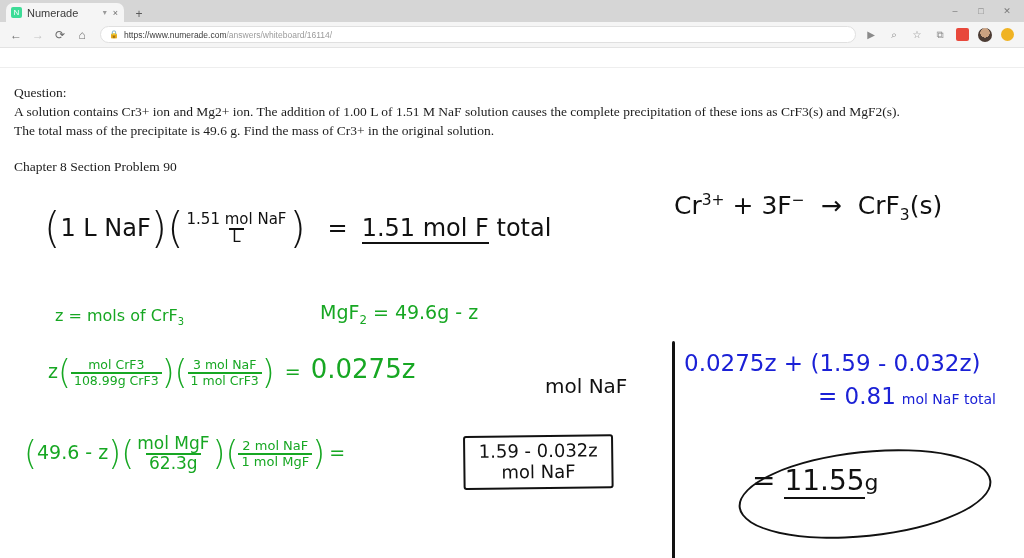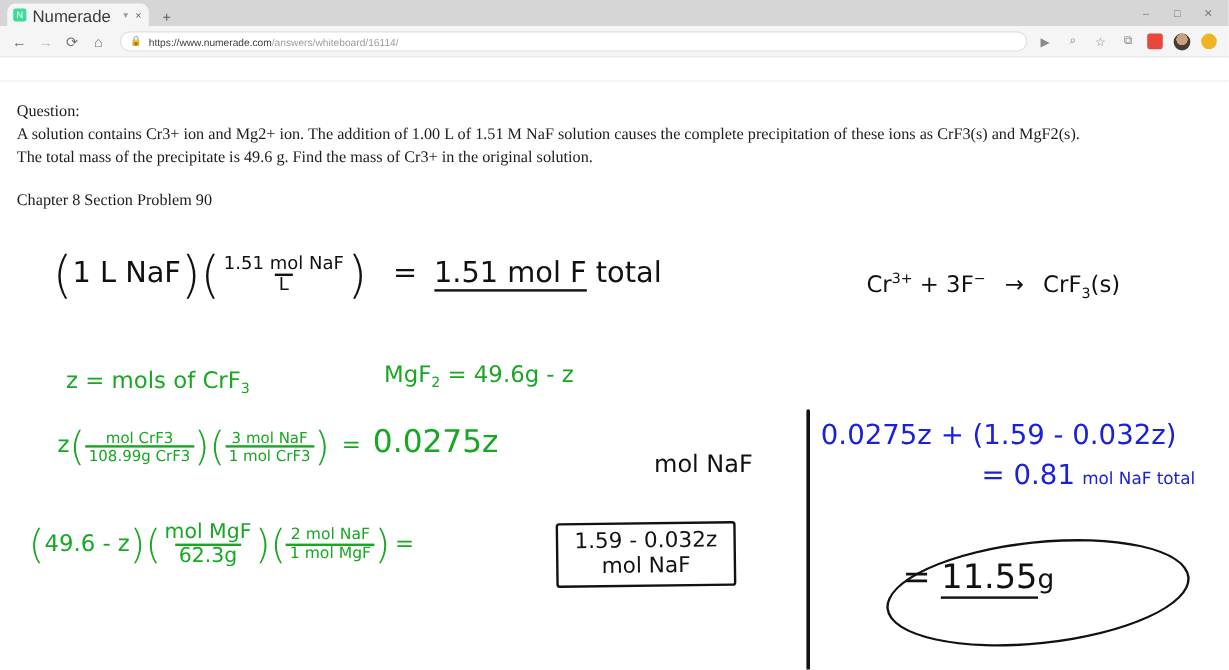--- a/index.html
+++ b/index.html
@@ -30,21 +30,21 @@
     position:relative;
   }
   .tab-favicon {
     width:11px; height:11px; border-radius:2px;
     background:#3ddc97;
     color:#fff; font-size:8px; line-height:11px; text-align:center;
     font-family:"Liberation Sans", sans-serif;
     flex:none;
   }
   .tab-title {
-    font-size:14px; color:#3b3b3b; white-space:nowrap;
+    font-size:11px; color:#3b3b3b; white-space:nowrap;
     overflow:hidden; text-overflow:ellipsis; flex:1;
   }
   .tab-close { font-size:9px; color:#6b6b6b; flex:none; padding:0 1px;}
   .tab-dropdown { font-size:8px; color:#9a9a9a; flex:none; }
   .new-tab {
     margin-left:8px; margin-bottom:3px;
     font-size:12px; color:#5a5a5a; line-height:10px;
     width:14px; text-align:center;
   }
   .win-controls {
@@ -206,21 +206,21 @@
     <div class="hw">
 
       <div class="ink black" style="left:44px; top:143px; font-size:24px;">
         <span class="paren">(</span><span>1 L NaF</span><span class="paren">)</span><span class="paren">(</span><span class="frac" style="font-size:15px;">
             <span class="num">1.51 mol NaF</span>
             <span class="den">L</span>
           </span><span class="paren">)</span>
         <span style="padding:0 14px;">=</span><span class="ul">1.51 mol F</span>&nbsp;<span>total</span>
       </div>
 
-      <div class="ink green" style="left:55px; top:237px; font-size:19px;">
+      <div class="ink green" style="left:55px; top:237px; font-size:16px;">
         <span>z = mols of CrF</span><sub class="ch">3</sub>
       </div>
       <div class="ink green" style="left:320px; top:232px; font-size:19px;">
         <span>MgF</span><sub class="ch">2</sub><span> = 49.6g - z</span>
       </div>
 
       <div class="ink green" style="left:48px; top:285px; font-size:19px;">
         <span>z</span><span class="paren">(</span><span class="frac" style="font-size:12.5px;">
             <span class="num">mol CrF3</span>
             <span class="den">108.99g CrF3</span>
@@ -241,21 +241,21 @@
           </span><span class="paren">)</span><span style="padding:0 4px;">=</span>
       </div>
 
       <div class="boxed ink black" style="left:463px; top:367px; font-size:18px; width:150px;">
         <div>1.59 - 0.032z</div>
         <div>mol NaF</div>
       </div>
 
       <div class="divider-line" style="left:672px; top:272px; height:222px;"></div>
 
-      <div class="ink black" style="left:722px; top:122px; font-size:19px;margin-top:34px;">
+      <div class="ink black" style="left:674px; top:122px; font-size:25px;">
         <span>Cr</span><sup class="ch">3+</sup><span> +  3F</span><sup class="ch">−</sup><span style="padding:0 16px;">→</span><span>CrF</span><sub class="ch">3</sub><span>(s)</span>
       </div>
 
       <div class="ink blue" style="left:684px; top:281px; font-size:23px;">0.0275z + (1.59 - 0.032z)</div>
       <div class="ink blue" style="left:818px; top:314px; font-size:23px;">
         <span>= 0.81</span><span style="font-size:14px; padding-left:6px;">mol NaF total</span>
       </div>
 
       <div class="ellipse" style="left:738px; top:382px; width:254px; height:86px;"></div>
       <div class="ink black" style="left:752px; top:395px; font-size:28px;">

